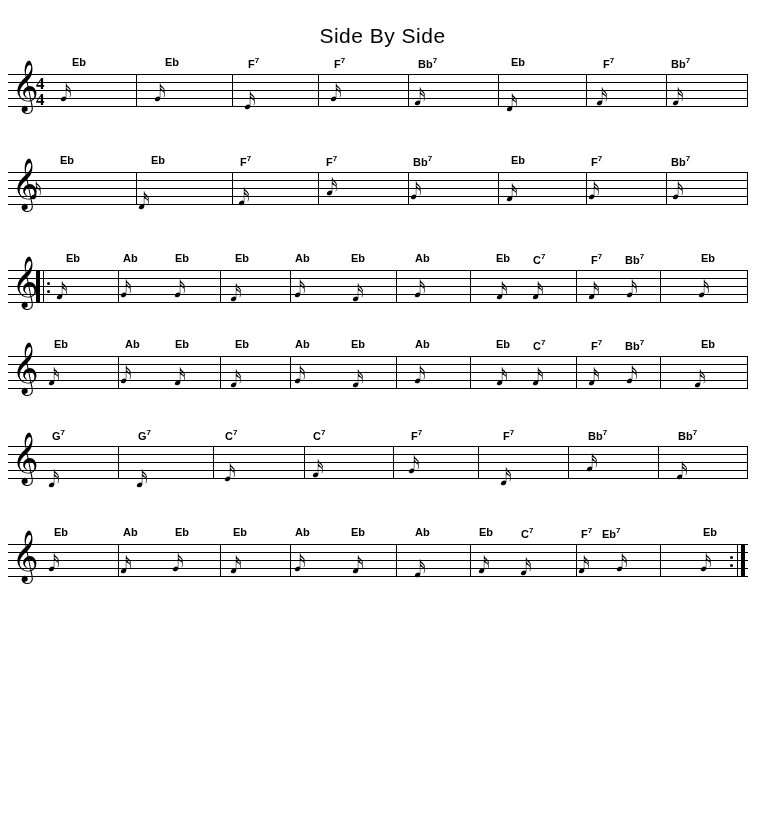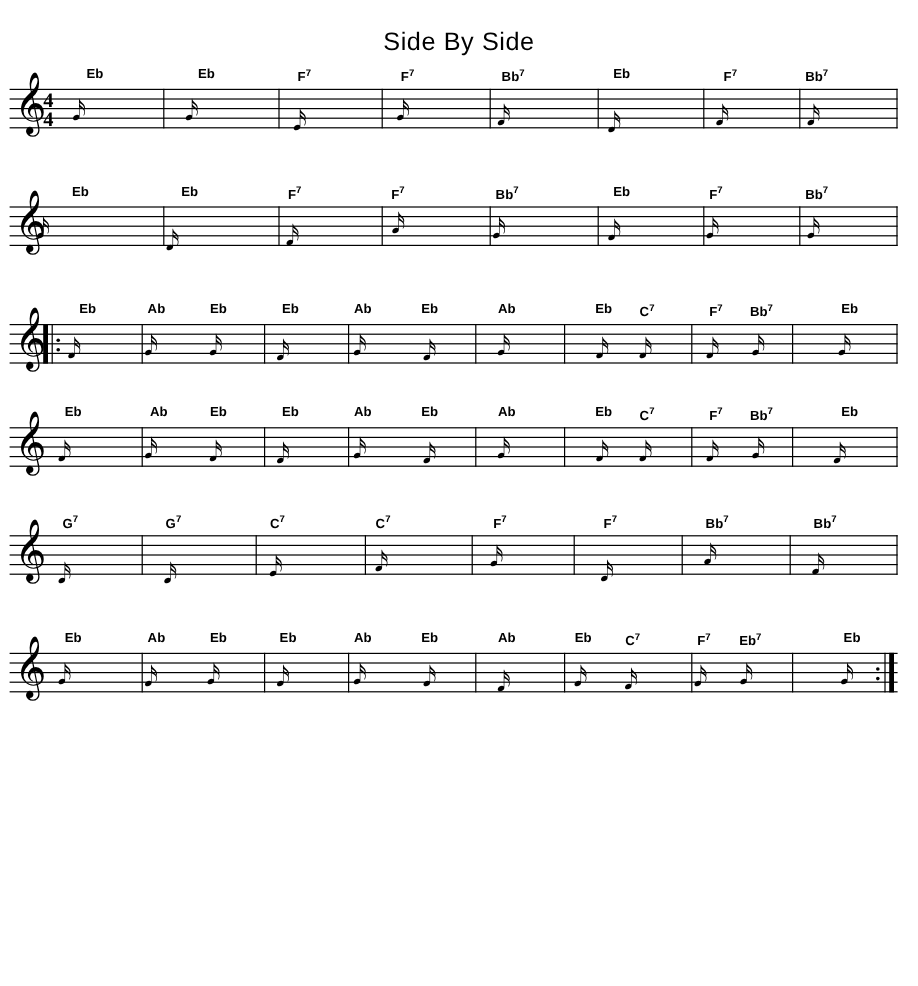--- a/index.html
+++ b/index.html
@@ -358,21 +358,21 @@
     <div class="chord" style="left:46px; top:-18px;">Eb</div>
     <div class="chord" style="left:115px; top:-18px;">Ab</div>
     <div class="chord" style="left:167px; top:-18px;">Eb</div>
     <div class="chord" style="left:225px; top:-18px;">Eb</div>
     <div class="chord" style="left:287px; top:-18px;">Ab</div>
     <div class="chord" style="left:343px; top:-18px;">Eb</div>
     <div class="chord" style="left:407px; top:-18px;">Ab</div>
     <div class="chord" style="left:471px; top:-18px;">Eb</div>
     <div class="chord" style="left:513px; top:-18px;">C<sup>7</sup></div>
     <div class="chord" style="left:573px; top:-18px;">F<sup>7</sup></div>
-    <div class="chord" style="left:608px; top:-18px;">Eb<sup>7</sup></div>
+    <div class="chord" style="left:594px; top:-18px;">Eb<sup>7</sup></div>
     <div class="chord" style="left:695px; top:-18px;">Eb</div>
 
     <div class="notegroup" style="left:40px; top:8px;">𝅘𝅥𝅯</div>
     <div class="notegroup" style="left:112px; top:10px;">𝅘𝅥𝅯</div>
     <div class="notegroup" style="left:164px; top:8px;">𝅘𝅥𝅯</div>
     <div class="notegroup" style="left:222px; top:10px;">𝅘𝅥𝅯</div>
     <div class="notegroup" style="left:286px; top:8px;">𝅘𝅥𝅯</div>
     <div class="notegroup" style="left:344px; top:10px;">𝅘𝅥𝅯</div>
     <div class="notegroup" style="left:406px; top:14px;">𝅘𝅥𝅯</div>
     <div class="notegroup" style="left:470px; top:10px;">𝅘𝅥𝅯</div>

